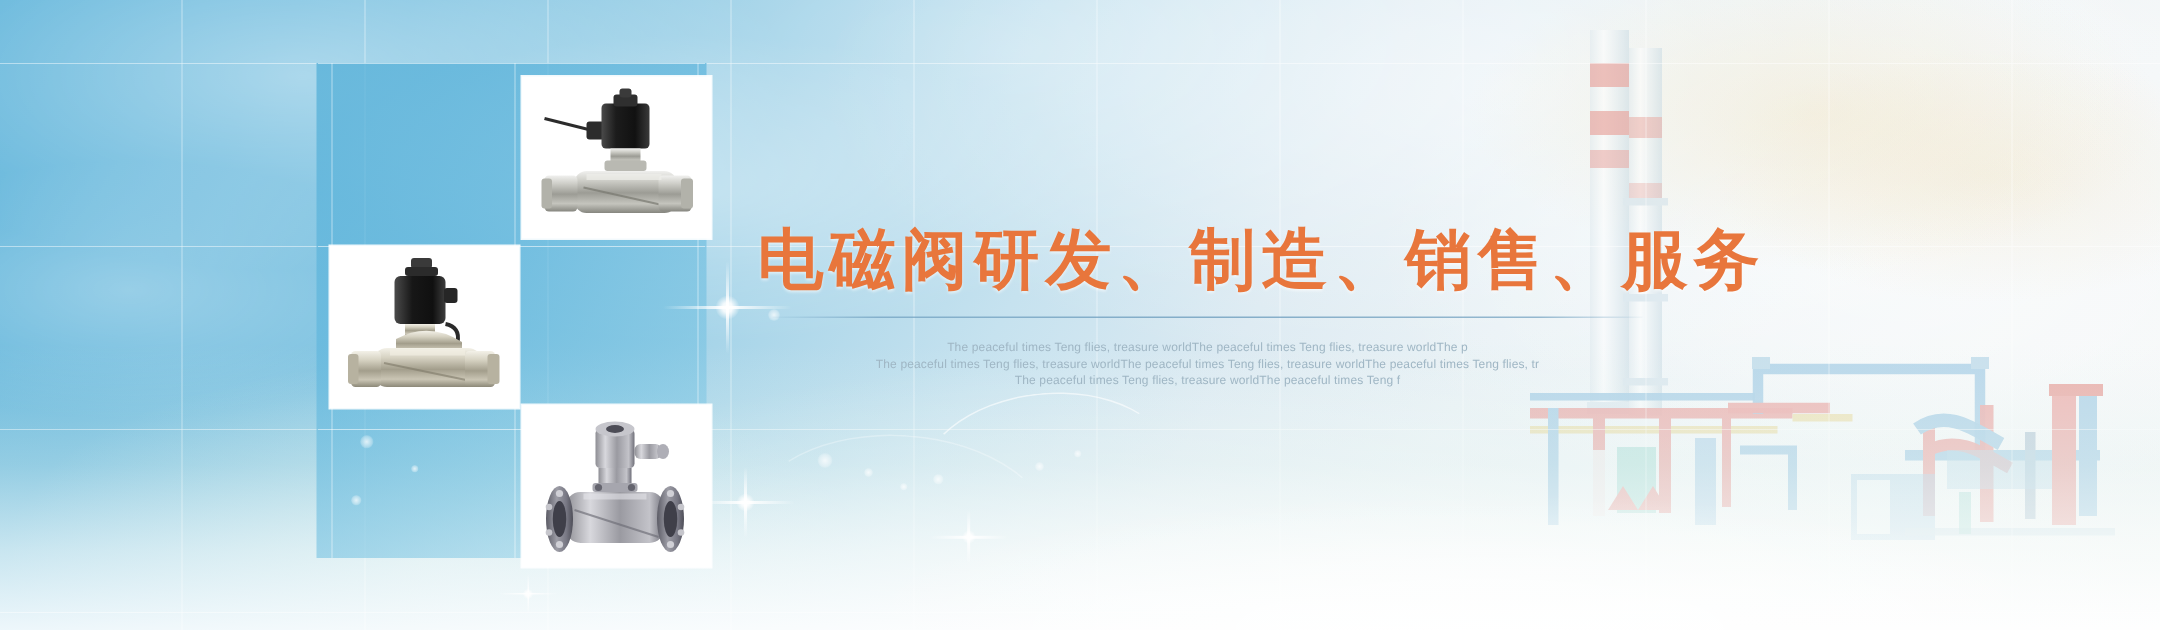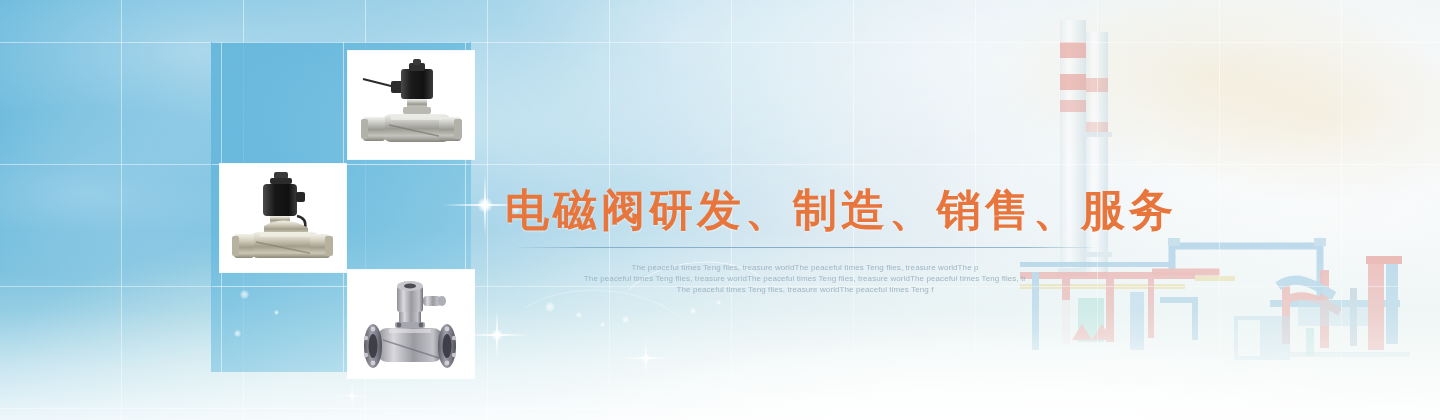--- a/index.html
+++ b/index.html
@@ -189,21 +189,20 @@
     pointer-events: none;
   }
 
   
   .text-block {
     position: absolute;
     left: 505px;
     top: 148px;
     width: 600px;
     text-align: center;
-    margin-top: 36px;
   }
   .headline {
     margin: 0;
     font-family: "DejaVu Sans", "Liberation Sans", sans-serif;
     font-size: 44px;
     font-weight: 700;
     letter-spacing: 4px;
     color: #e8763c;
     line-height: 1.18;
     white-space: nowrap;

